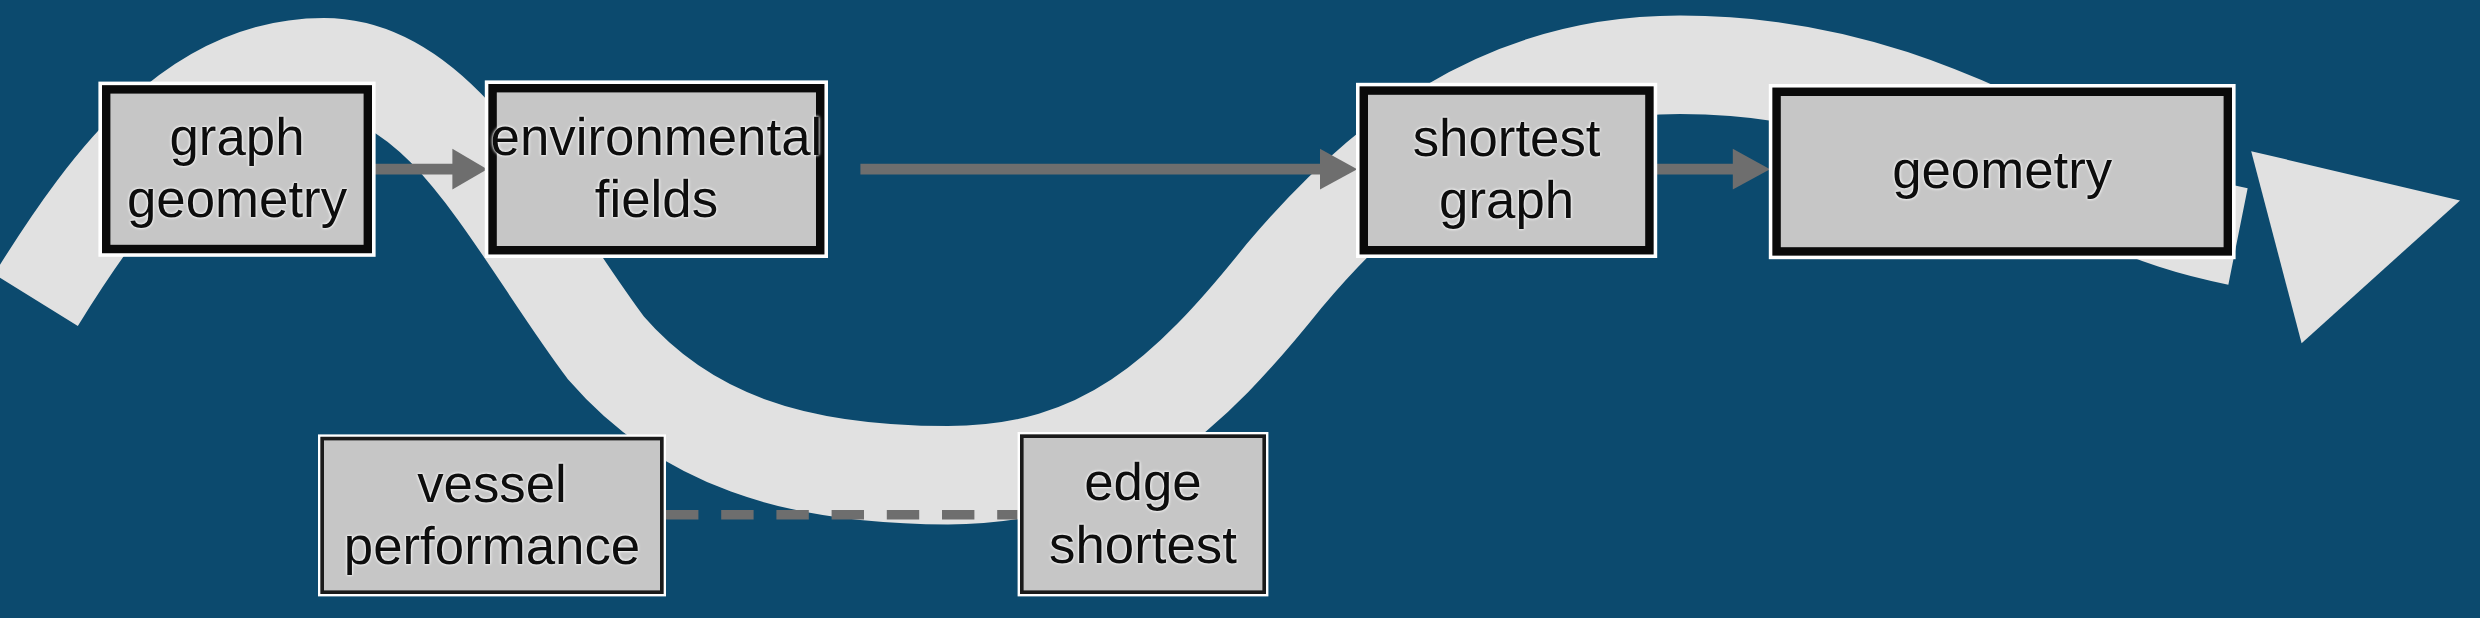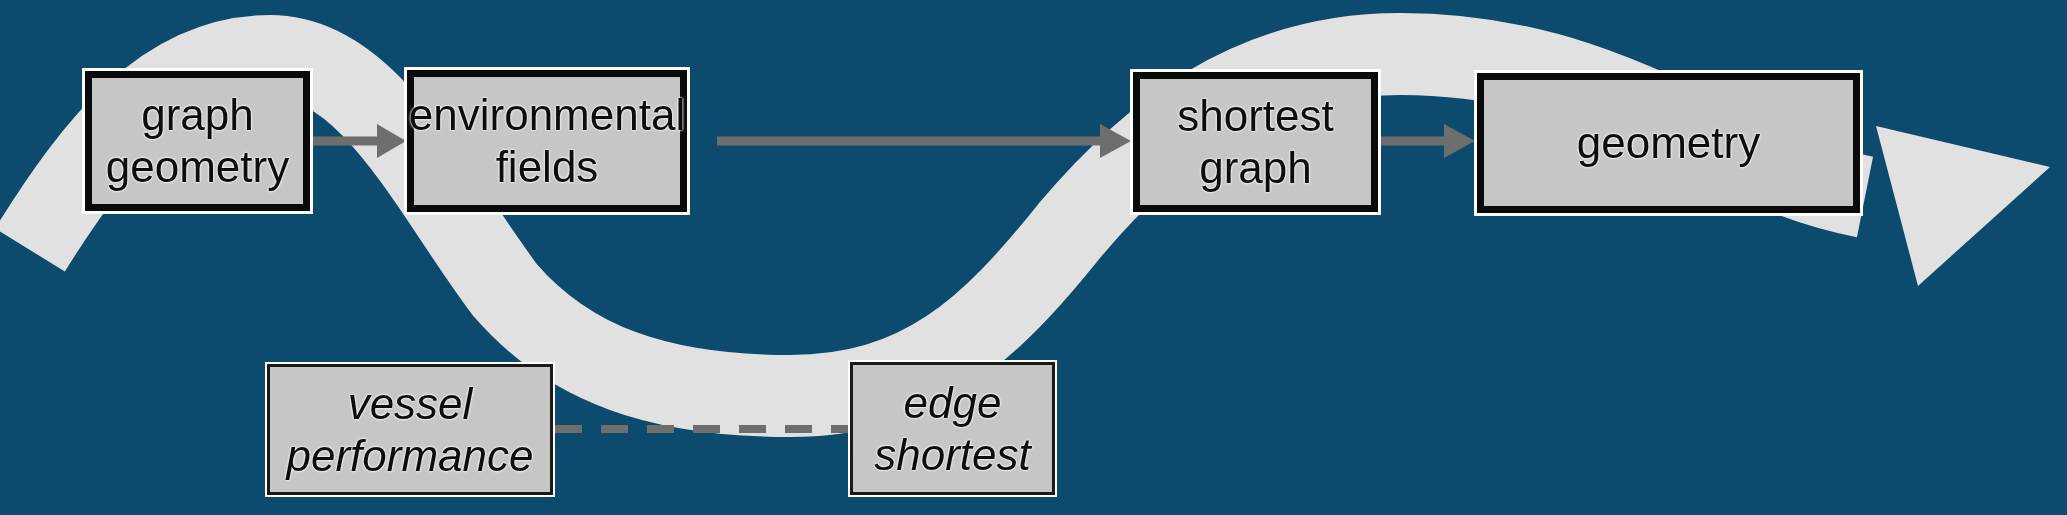--- a/index.html
+++ b/index.html
@@ -37,21 +37,20 @@
     white-space: pre-line;
     text-shadow: 0 0 2px #ffffff, 0 0 3px #ffffff;
   }
   .node.main {
     border: 7px solid #0a0a0a;
     box-shadow: 0 0 0 3px #ffffff;
   }
   .node.secondary {
     border: 3px solid #1a1a1a;
     box-shadow: 0 0 0 2px #ffffff;
-    font-style: italic;
   }
   .n-graph   { left: 85px;   top: 71px;  width: 225px; height: 140px; }
   .n-env     { left: 407px;  top: 70px;  width: 280px; height: 142px; }
   .n-short   { left: 1133px; top: 72px;  width: 245px; height: 140px; }
   .n-render  { left: 1477px; top: 73px;  width: 383px; height: 140px; }
   .n-vessel  { left: 267px;  top: 364px; width: 286px; height: 131px; }
   .n-edge    { left: 850px;  top: 362px; width: 205px; height: 133px; }
 </style>
 </head>
 <body>

